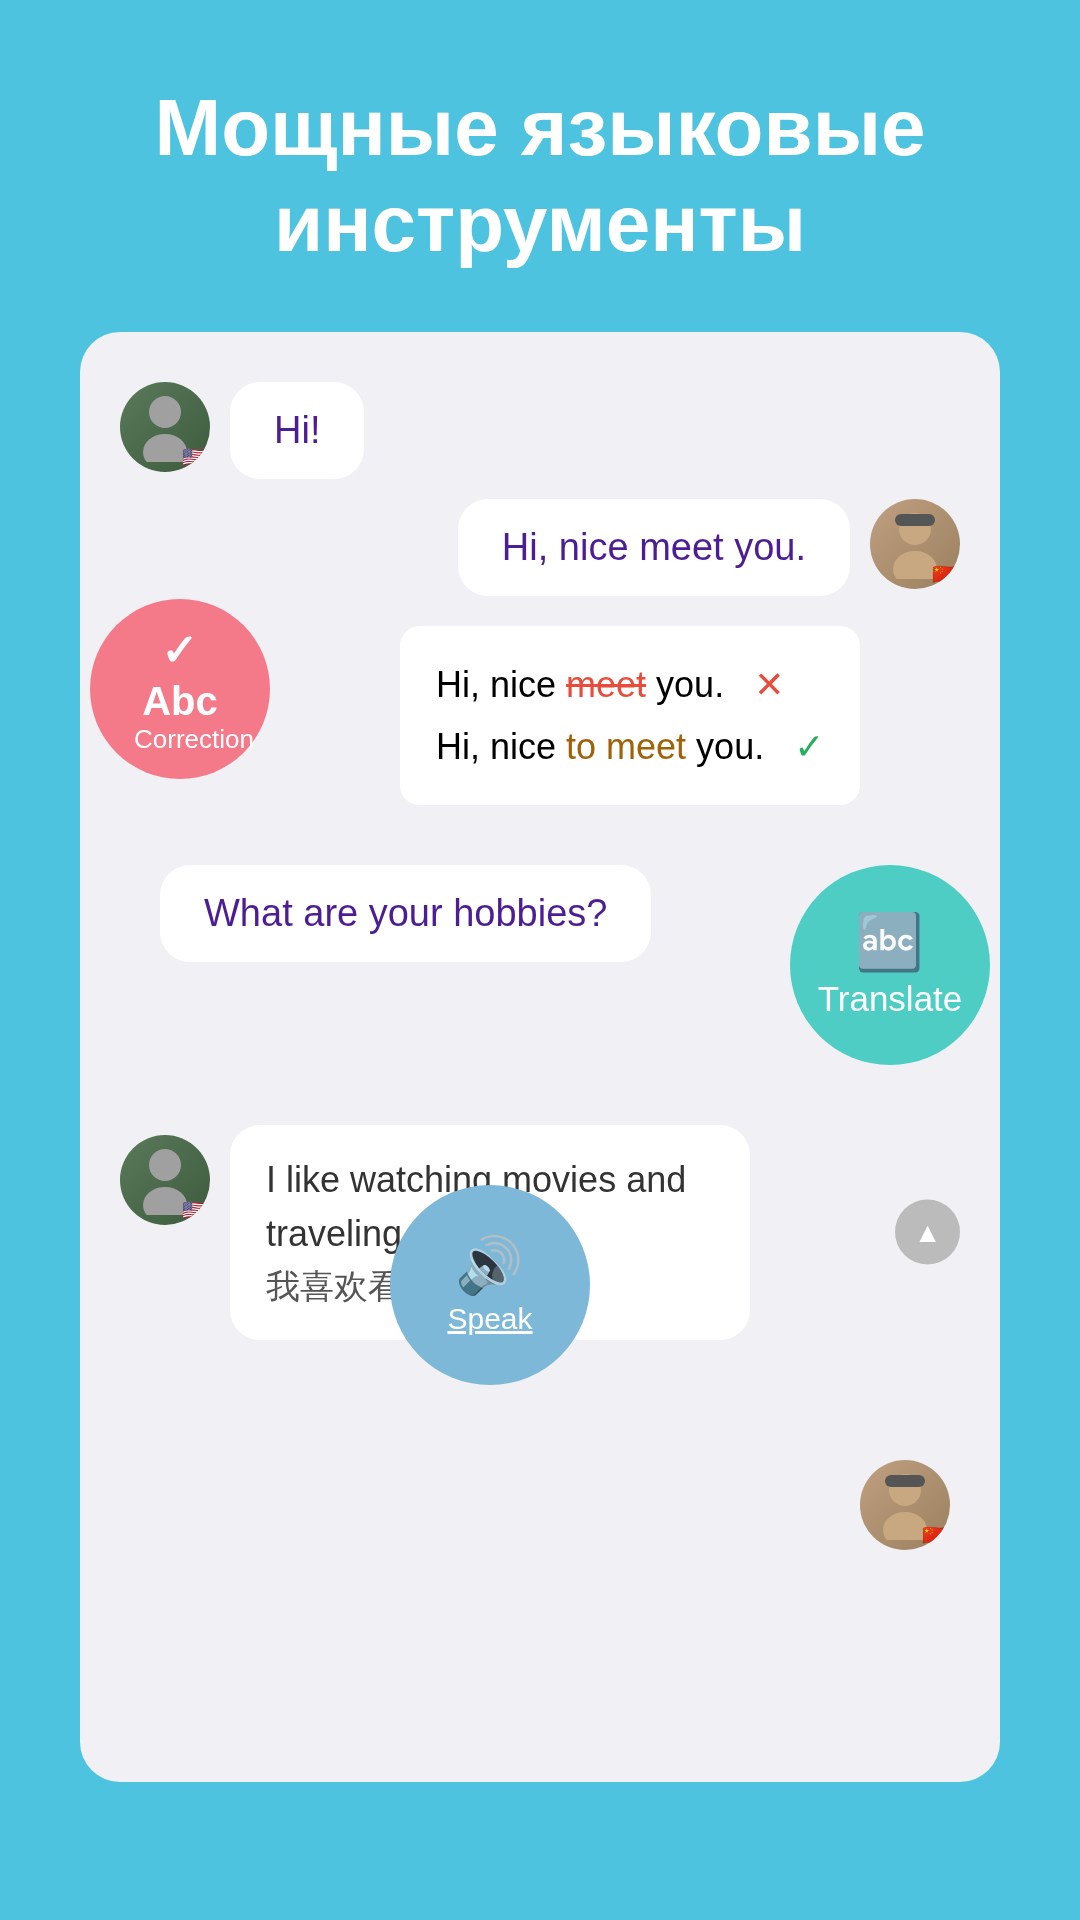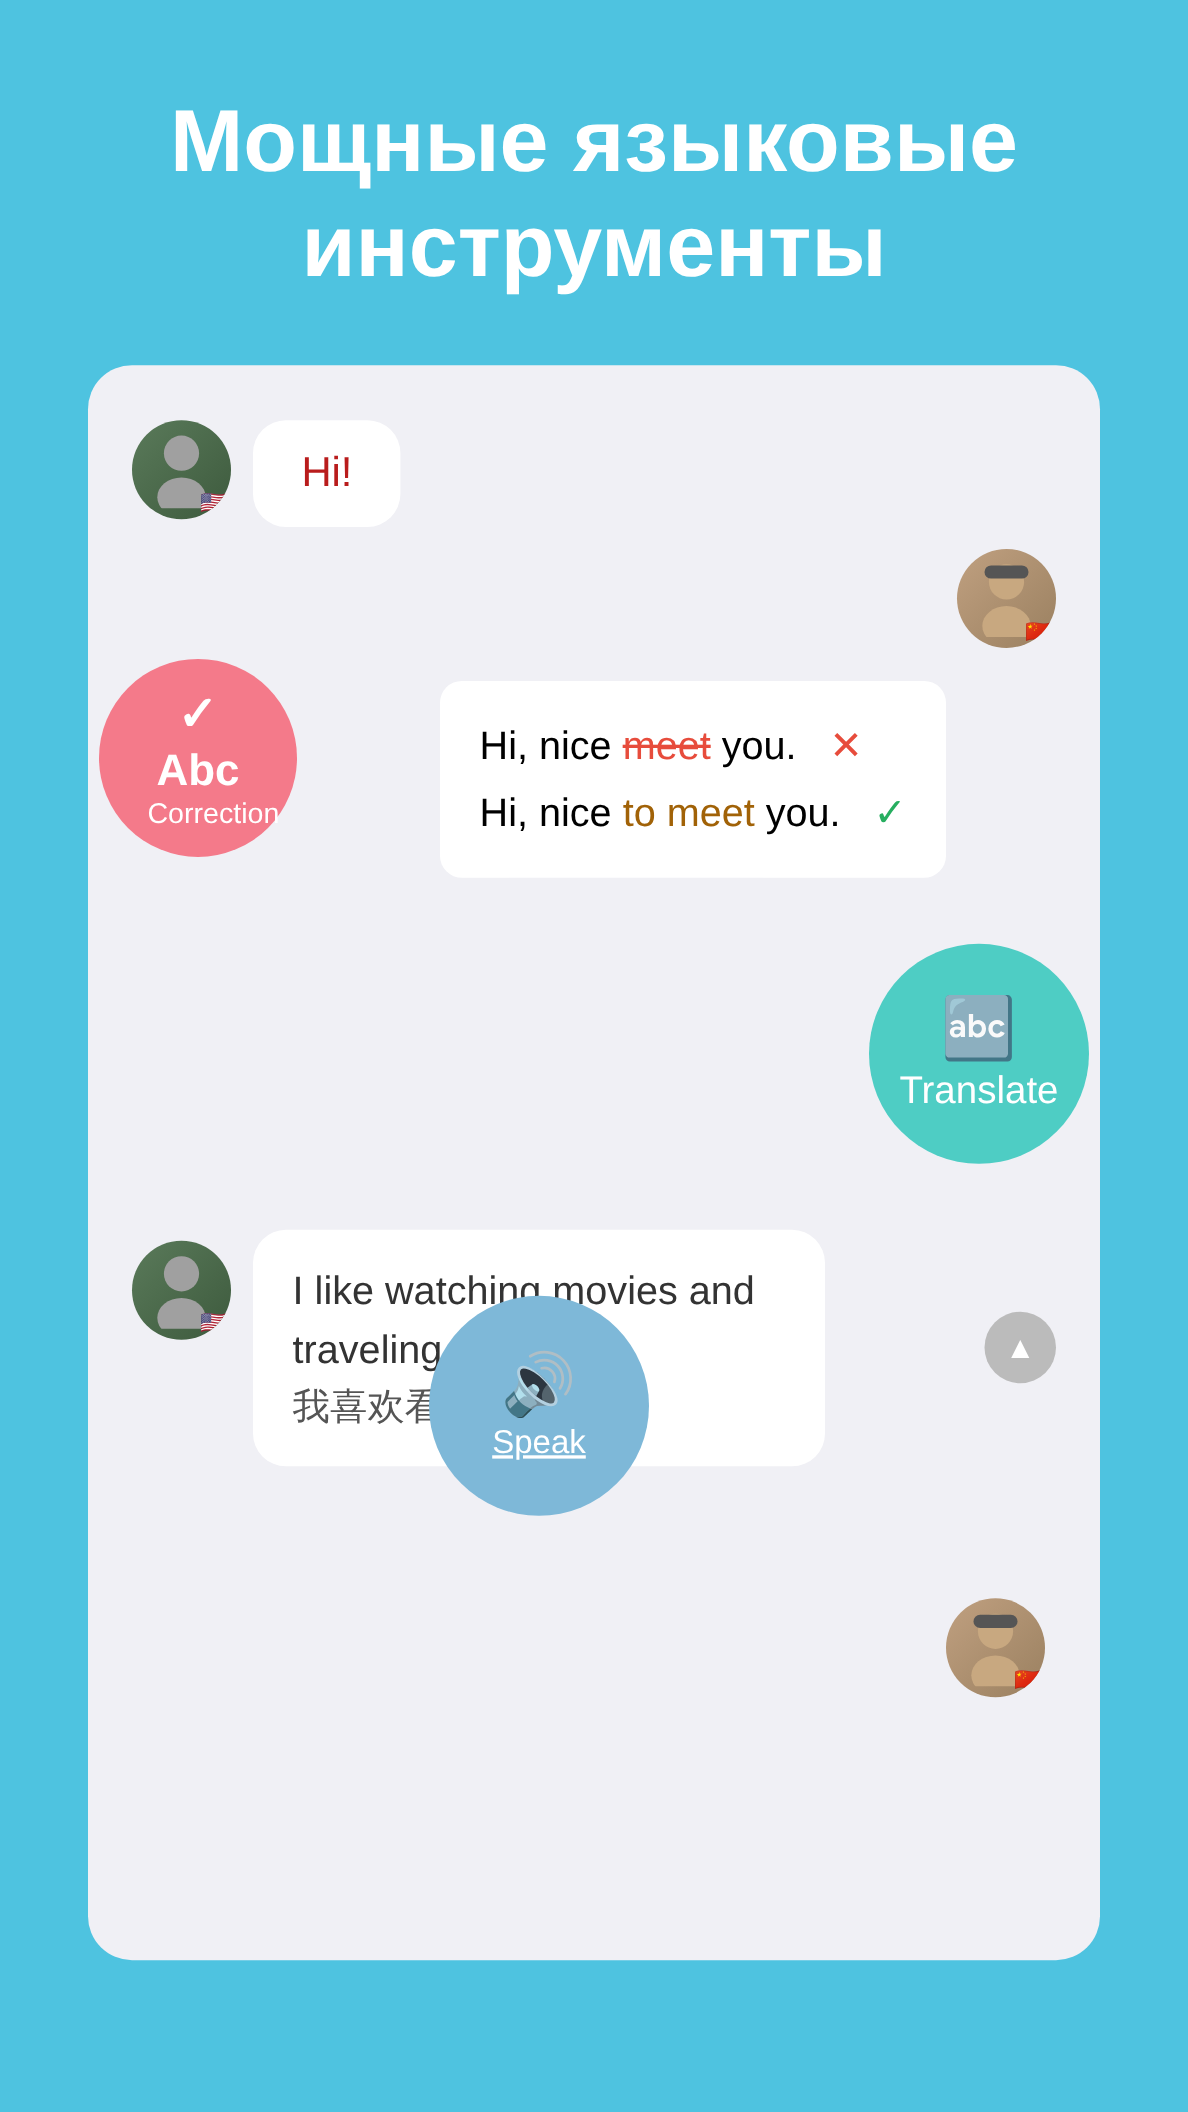--- a/index.html
+++ b/index.html
@@ -65,21 +65,21 @@
       display: flex;
       align-items: center;
       justify-content: center;
     }
 
     .bubble {
       background: white;
       border-radius: 30px;
       padding: 22px 44px;
       font-size: 38px;
-      color: #b91c1c;
+      color: #4c1d95;
       max-width: 600px;
       margin: 0 20px;
       line-height: 1.4;
     }
 
     .bubble.left {
       margin-left: 20px;
       margin-right: 0;
     }
 
@@ -318,37 +318,41 @@
 
     <div class="message-row right" style="margin-bottom:20px; padding-left:170px;">
       <div class="avatar avatar-female">
         <svg width="60" height="70" viewBox="0 0 60 70" fill="none">
           <circle cx="30" cy="20" r="16" fill="#c8a880"></circle>
           <rect x="10" y="5" width="40" height="12" rx="6" fill="#555"></rect>
           <ellipse cx="30" cy="60" rx="22" ry="18" fill="#c8a880"></ellipse>
         </svg>
         <div class="flag">🇨🇳</div>
       </div>
+      <div class="bubble right">Hi, nice meet you.</div>
     </div>
 
     <div style="margin-left: 160px; margin-bottom: 20px;">
       <div class="correction-card">
         <div>
           Hi, nice <span class="strikethrough">meet</span> you.
           <span class="correction-wrong">✕</span>
         </div>
         <div>
           Hi, nice <span class="text-green">to meet</span> you.
           <span class="correction-right">✓</span>
         </div>
       </div>
     </div>
   </div>
 
   <div class="translate-section">
+    <div style="display:flex; justify-content: flex-start; align-items:center;">
+      <div class="bubble" style="margin-left:40px; font-size:38px;">What are your hobbies?</div>
+    </div>
 
     <div class="translate-bubble">
       <span class="icon">🔤</span>
       <span class="label">Translate</span>
     </div>
   </div>
 
   <div class="speak-section" style="margin-top: 30px;">
     <div class="avatar avatar-male" style="margin-top:10px;">
       <svg width="60" height="70" viewBox="0 0 60 70" fill="none">

